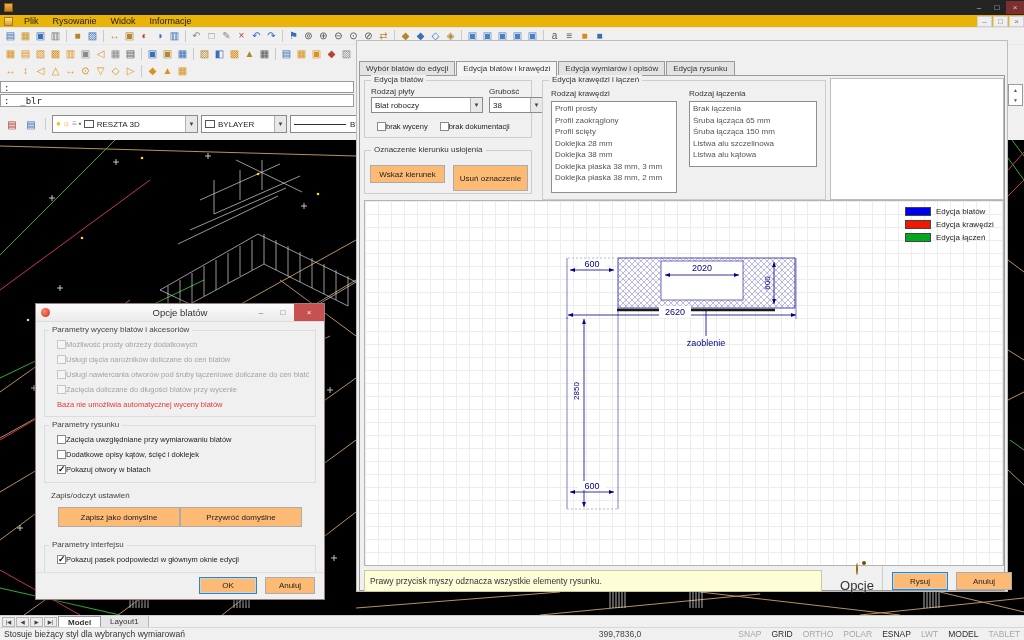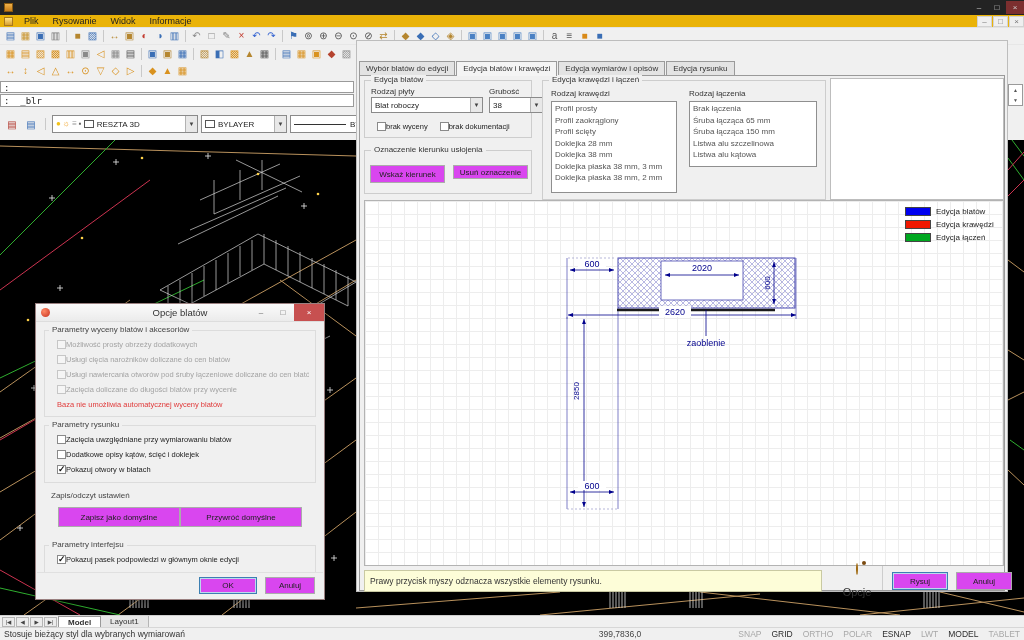--- a/index.html
+++ b/index.html
@@ -49,37 +49,37 @@
   .glabel{position:absolute;top:-6px;left:6px;background:#f0f0f0;padding:0 3px;font-size:8px;color:#333;white-space:nowrap}
   .flabel{position:absolute;font-size:8px;color:#333;white-space:nowrap}
   .pcombo{position:absolute}
   .listbox{position:absolute;background:#fff;border:1px solid #8f8f8f;font-size:8px;color:#555;padding:1px 3px;line-height:11.5px;overflow:hidden}
   .lrow{white-space:nowrap}
   .cbrow{display:flex;align-items:center;font-size:7.5px;color:#222;white-space:nowrap;overflow:hidden}
   .cbbox{width:9px;height:9px;border:1px solid #8a8a8a;background:#fff;flex:none;position:relative}
   .cbrow.checked .cbbox::after{content:"✓";position:absolute;left:0;top:-2px;font-size:9px;font-weight:bold;color:#111}
   .cbrow.disabled{color:#a3a3a3}
   .cbrow.disabled .cbbox{border-color:#c6c6c6;background:#f5f5f5}
-  .btn{display:flex;align-items:center;justify-content:center;background:#d946ef;border:1px solid #ababab;font-size:8px;color:#222;white-space:nowrap}
+  .btn{display:flex;align-items:center;justify-content:center;background:#fdba74;border:1px solid #ababab;font-size:8px;color:#222;white-space:nowrap}
   .btn.default{border-color:#3c7fb1;box-shadow:inset 0 0 0 1px #bcd8ee}
   #previewbox{position:absolute;left:470px;top:2px;width:174px;height:122px;background:#fff;border:1px solid #bdbdbd}
   
   #drawarea{position:absolute;left:4px;top:124px;width:640px;height:366px;background:#fff;border:1px solid #b3b3b3;
     background-image:linear-gradient(#ededed 1px,transparent 1px),linear-gradient(90deg,#ededed 1px,transparent 1px);
     background-size:13px 13px}
   #legend{position:absolute;left:540px;top:6px}
   .legrow{display:flex;align-items:center;margin-bottom:4px}
   .legsw{width:26px;height:9px;border:1px solid #444;margin-right:5px;flex:none}
   .leglab{font-size:8px;color:#222;white-space:nowrap}
   
   #hintbox{position:absolute;left:4px;top:494px;width:458px;height:22px;background:#fdfdd8;border:1px solid #c9c9a2;display:flex;align-items:center;padding:0 5px;font-size:8.5px;color:#333;white-space:nowrap;overflow:hidden}
   #optbtn{position:absolute;left:479px;top:488px;width:36px;text-align:center}
   #optbtn .bug{width:14px;height:14px;margin:0 auto;border-radius:50%;background:radial-gradient(circle at 35% 30%,#ffd968,#d98a18);border:1px solid #a06a12;position:relative}
   #optbtn .bug::after{content:"";position:absolute;left:5px;top:-3px;width:4px;height:4px;border-radius:50%;background:#7a4a10}
-  #optbtn .olabel{font-size:11px;color:#333;margin-top:12px}
+  #optbtn .olabel{font-size:13px;color:#333;margin-top:4px}
   #bsep{position:absolute;left:522px;top:490px;width:1px;height:24px;background:#cdcdcd}
   #rysuj{position:absolute;left:532px;top:496px;width:56px;height:18px}
   #anuluj-p{position:absolute;left:596px;top:496px;width:56px;height:18px}
   
   #spin{position:absolute;left:1008px;top:84px;width:15px;height:22px;background:#fff;border:1px solid #9a9a9a;display:flex;flex-direction:column;align-items:center;justify-content:space-between;padding:2px 0;font-size:5px;color:#555;z-index:5}
   
   #dialog{position:absolute;left:35px;top:303px;width:290px;height:297px;background:#f0f0f0;border:1px solid #9a8080;box-shadow:0 0 8px rgba(0,0,0,.5);z-index:10}
   #dlg-title{height:18px;display:flex;align-items:center;background:linear-gradient(#fbfbfb,#ebebeb);border-bottom:1px solid #ddd;position:relative}
   .dlg-icon{width:9px;height:9px;border-radius:50%;background:radial-gradient(circle at 35% 35%,#ff8a66,#c62f1e);margin:0 5px;flex:none}
   #dlg-title .t{position:absolute;left:0;right:0;text-align:center;font-size:9.5px;color:#333;pointer-events:none}
@@ -301,21 +301,21 @@
             <span class="cbbox"></span>
             <span>brak dokumentacji</span>
           </span>
       </div>
     </div>
 
     <div class="gbox" style="left:4px;top:74px;width:168px;height:44px">
       <span class="glabel">Oznaczenie kierunku usłojenia</span>
       <div style="position:absolute;left:5px;top:14px;display:flex;gap:8px">
         <span class="btn" style="width:75px;height:18px">Wskaż kierunek</span>
-          <span class="btn" style="width:75px;height:14px">Usuń oznaczenie</span>
+          <span class="btn" style="width:75px;height:26px">Usuń oznaczenie</span>
       </div>
     </div>
 
     <div class="gbox" style="left:182px;top:4px;width:284px;height:120px">
       <span class="glabel">Edycja krawędzi i łączeń</span>
       <span class="flabel" style="left:8px;top:8px">Rodzaj krawędzi</span>
       <div class="listbox" style="left:8px;top:20px;width:126px;height:92px">
         <div class="lrow">Profil prosty</div>
           <div class="lrow">Profil zaokrąglony</div>
           <div class="lrow">Profil ścięty</div>

